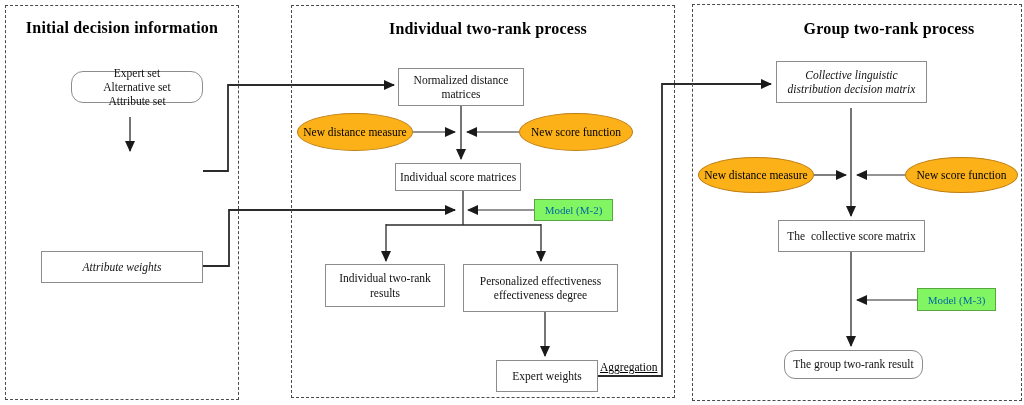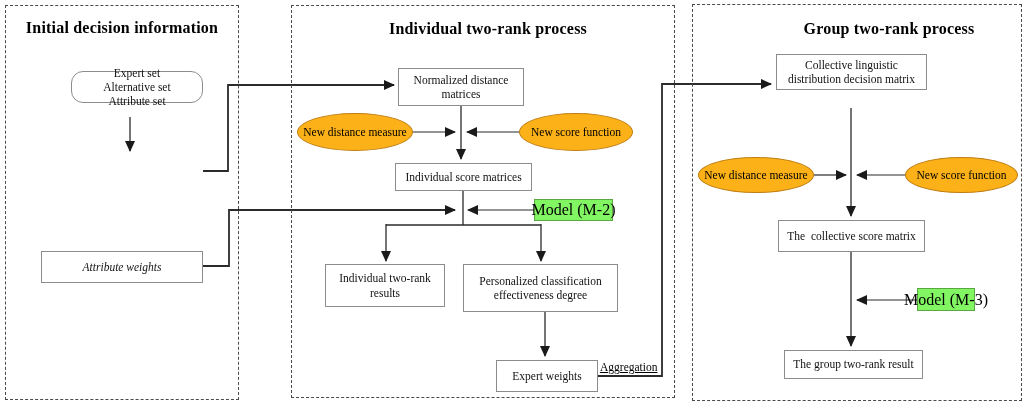--- a/index.html
+++ b/index.html
@@ -32,21 +32,21 @@
   .ellipse{
     position:absolute; box-sizing:border-box; border-radius:50%;
     background:var(--orange-fill); border:1.6px solid var(--orange-border);
     display:flex; align-items:center; justify-content:center;
     text-align:center; font-size:11.5px; color:#000; white-space:nowrap;
   }
   .model{
     position:absolute; box-sizing:border-box; background:var(--green-fill);
     border:1px solid var(--green-border);
     display:flex; align-items:center; justify-content:center;
-    font-size:16px; color:#000000; white-space:nowrap;
+    font-size:11px; color:#0369a1; white-space:nowrap;
   }
   .floatlabel{
     position:absolute; font-size:11.5px; color:#000; white-space:nowrap;text-decoration:underline;
   }
   svg#connectors{position:absolute; left:0; top:0; width:1024px; height:405px;}
   svg#connectors *{vector-effect:non-scaling-stroke;}
 </style>
 </head>
 <body>
 
@@ -98,36 +98,36 @@
     <span class="ln">Attribute set</span>
   </div>
   <div class="box" style="left:41px; top:251px; width:162px; height:32px;font-style:italic;">Attribute weights</div>
 
   <div class="box" style="left:398px; top:68px; width:126px; height:38px;">
     <span class="ln">Normalized distance</span>
     <span class="ln">matrices</span>
   </div>
   <div class="ellipse" style="left:297px; top:113px; width:116px; height:38px;">New distance measure</div>
   <div class="ellipse" style="left:519px; top:113px; width:114px; height:38px;">New score function</div>
-  <div class="box" style="left:395px; top:163px; width:137px; height:28px;">Individual score matrices</div>
+  <div class="box" style="left:395px; top:163px; width:126px; height:28px;">Individual score matrices</div>
   <div class="model" style="left:534px; top:199px; width:79px; height:22px;">Model (M-2)</div>
   <div class="box" style="left:325px; top:264px; width:120px; height:43px;">
     <span class="ln">Individual two-rank</span>
     <span class="ln">results</span>
   </div>
   <div class="box" style="left:463px; top:264px; width:155px; height:48px;">
-    <span class="ln">Personalized classification</span>
+    <span class="ln">Personalized effectiveness</span>
     <span class="ln">effectiveness degree</span>
   </div>
   <div class="box" style="left:496px; top:360px; width:102px; height:32px;">Expert weights</div>
   <div class="floatlabel" style="left:600px; top:361px;">Aggregation</div>
 
-  <div class="box" style="left:776px; top:54px; width:151px; height:36px;">
+  <div class="box" style="left:776px; top:61px; width:151px; height:42px;font-style:italic;">
     <span class="ln">Collective linguistic</span>
     <span class="ln">distribution decision matrix</span>
   </div>
   <div class="ellipse" style="left:698px; top:157px; width:116px; height:36px;">New distance measure</div>
   <div class="ellipse" style="left:905px; top:157px; width:113px; height:36px;">New score function</div>
   <div class="box keepspaces" style="left:778px; top:220px; width:147px; height:32px;text-align:center;">The  collective score matrix</div>
-  <div class="model" style="left:917px; top:288px; width:58px; height:23px;">Model (M-3)</div>
-  <div class="box" style="left:784px; top:350px; width:139px; height:29px;">The group two-rank result</div>
+  <div class="model" style="left:917px; top:288px; width:79px; height:23px;">Model (M-3)</div>
+  <div class="box" style="left:784px; top:350px; width:139px; height:29px;border-radius:11px;">The group two-rank result</div>
 
 </div>
 
 </body></html>

